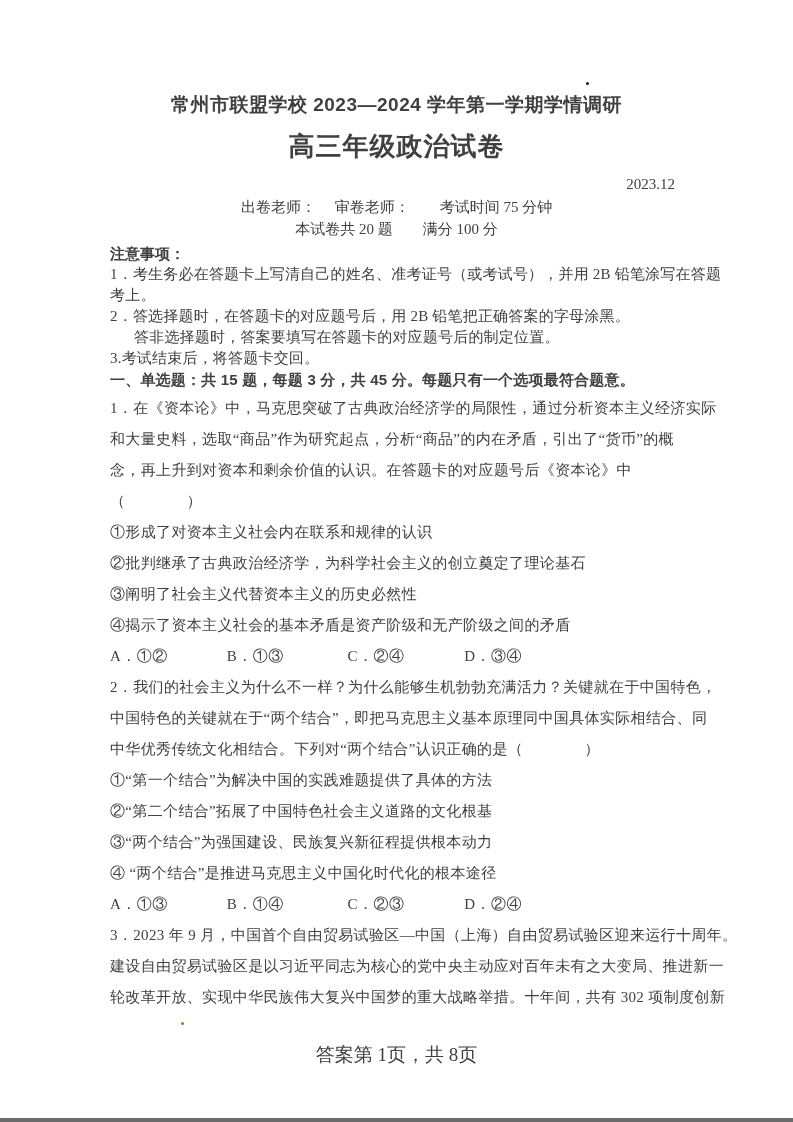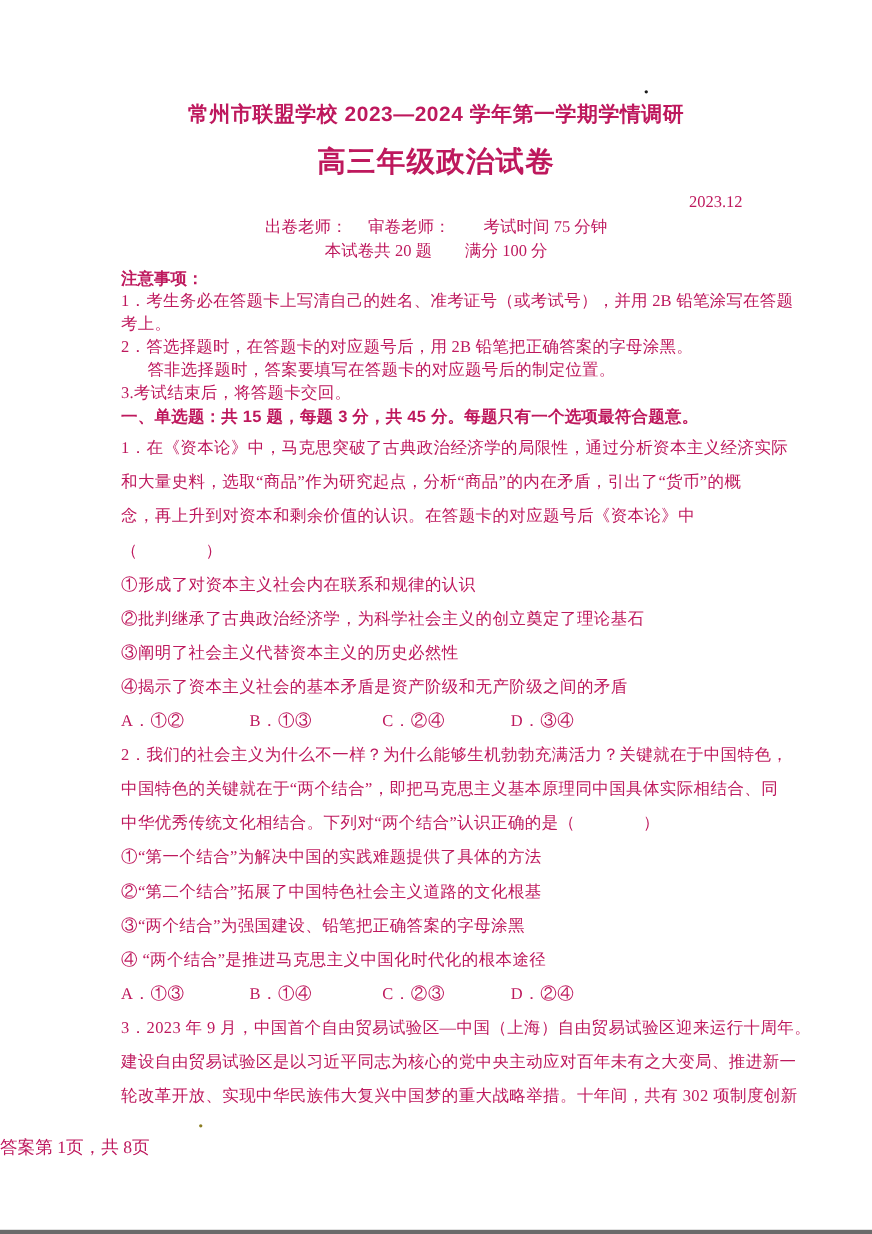--- a/index.html
+++ b/index.html
@@ -3,21 +3,21 @@
 <meta charset="utf-8">
 <style>
   html, body { margin: 0; padding: 0; background: #e8e8e8; }
   .page {
     position: relative;
     width: 793px;
     height: 1122px;
     margin: 0 auto;
     background: #ffffff;
     overflow: hidden;
-    color: #be185d;
+    color: #404040;
     font-family: "Liberation Serif", "DejaVu Serif", serif;
   }
   .school-line {
     margin-top: 94px;
     text-align: center;
     font-family: "Liberation Sans", "DejaVu Sans", sans-serif;
     font-weight: bold;
     font-size: 19px;
     line-height: 22px;
     letter-spacing: 0.5px;
@@ -88,22 +88,23 @@
     line-height: 31px;
     white-space: nowrap;
     letter-spacing: 0.35px;
   }
   .opt-row { line-height: 31px; white-space: nowrap; }
   .op { display: inline-block; letter-spacing: 0.5px; }
   .op-1 { width: 113px; }
   .op-2 { width: 117px; }
   .op-3 { width: 113px; }
   .page-footer {
-    margin-top: 21px;
-    font-size: 16px;
+    margin-top: 32px;
+    text-align: center;
+    font-size: 19px;
     line-height: 20px;
     white-space: nowrap;
   }
   .bottom-bar {
     position: absolute;
     left: 0; right: 0; bottom: 0;
     height: 4px;
     background: #6b6b6b;
   }
   .dot-top-right {
@@ -167,21 +168,21 @@
         <span class="op">D．③④</span>
       </div>
     </div>
 
     <div>
       <div class="q-line">2．我们的社会主义为什么不一样？为什么能够生机勃勃充满活力？关键就在于中国特色，</div>
       <div class="q-line">中国特色的关键就在于“两个结合”，即把马克思主义基本原理同中国具体实际相结合、同</div>
       <div class="q-line">中华优秀传统文化相结合。下列对“两个结合”认识正确的是（　　　　）</div>
       <div class="q-line">①“第一个结合”为解决中国的实践难题提供了具体的方法</div>
       <div class="q-line">②“第二个结合”拓展了中国特色社会主义道路的文化根基</div>
-      <div class="q-line">③“两个结合”为强国建设、铅笔把正确答案的字母涂黑</div>
+      <div class="q-line">③“两个结合”为强国建设、民族复兴新征程提供根本动力</div>
       <div class="q-line">④ “两个结合”是推进马克思主义中国化时代化的根本途径</div>
       <div class="opt-row">
         <span class="op op-1">A．①③</span>
         <span class="op op-2">B．①④</span>
         <span class="op op-3">C．②③</span>
         <span class="op">D．②④</span>
       </div>
     </div>
 
     <div>

